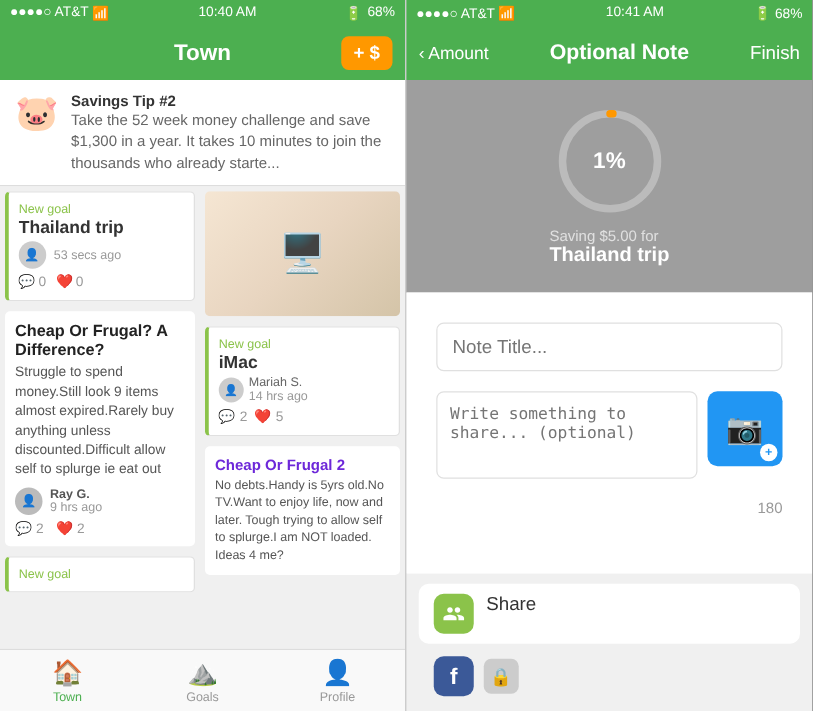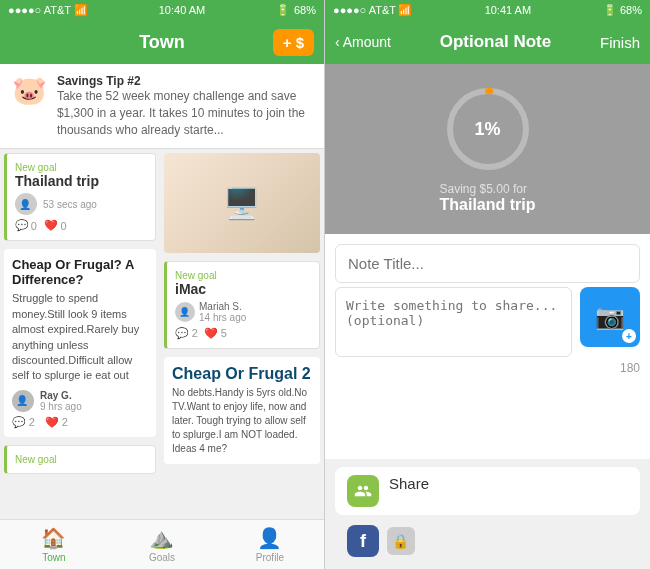--- a/index.html
+++ b/index.html
@@ -227,21 +227,21 @@
     .goal-card-right .time-text { font-size: 10px; color: #999; }
     .goal-card-right .user-name { font-size: 10px; color: #666; }
     .goal-card-right .reactions { display: flex; gap: 6px; margin-top: 4px; font-size: 11px; color: #999; }
 
     .article-card-right {
       background: white;
       margin: 4px;
       border-radius: 4px;
       padding: 8px;
     }
-    .article-card-right .article-title { font-size: 16px; font-weight: 700; color: #0c4a6e; margin-bottom: 3px; }
+    .article-card-right .article-title { font-size: 12px; font-weight: 700; color: #6d28d9; margin-bottom: 3px; }
     .article-card-right .article-text { font-size: 10px; color: #555; line-height: 1.4; }
 
     .surgery-card {
       background: white;
       border: 1px solid #e0e0e0;
       margin: 4px;
       border-radius: 4px;
       padding: 8px;
       border-left: 3px solid #8bc34a;
     }
@@ -354,24 +354,24 @@
     }
     .saving-info .goal-name {
       font-size: 16px;
       font-weight: 700;
       color: white;
     }
 
     .note-section {
       flex: 1;
       background: white;
-      padding: 10px;
-      display: flex;
-      flex-direction: column;
-      gap: 4px;
+      padding: 24px;
+      display: flex;
+      flex-direction: column;
+      gap: 16px;
       overflow: hidden;
     }
 
     .note-title-input {
       width: 100%;
       border: 1px solid #e0e0e0;
       border-radius: 6px;
       padding: 10px 12px;
       font-size: 15px;
       color: #aaa;

